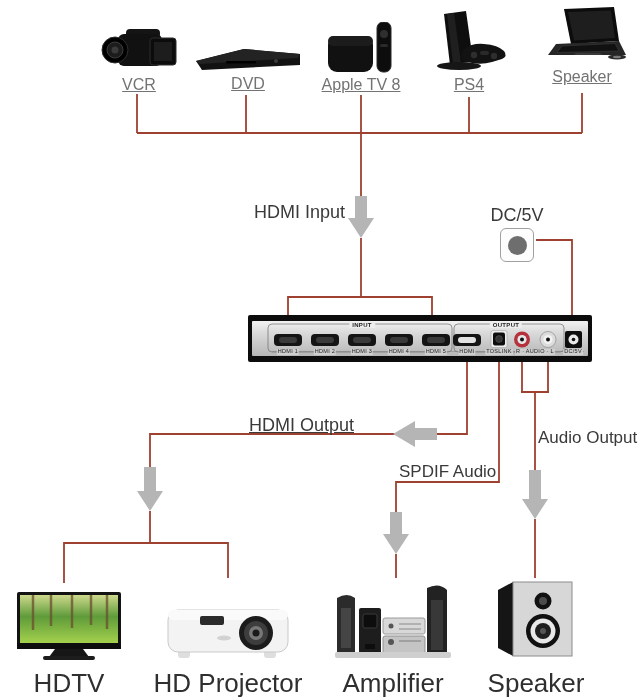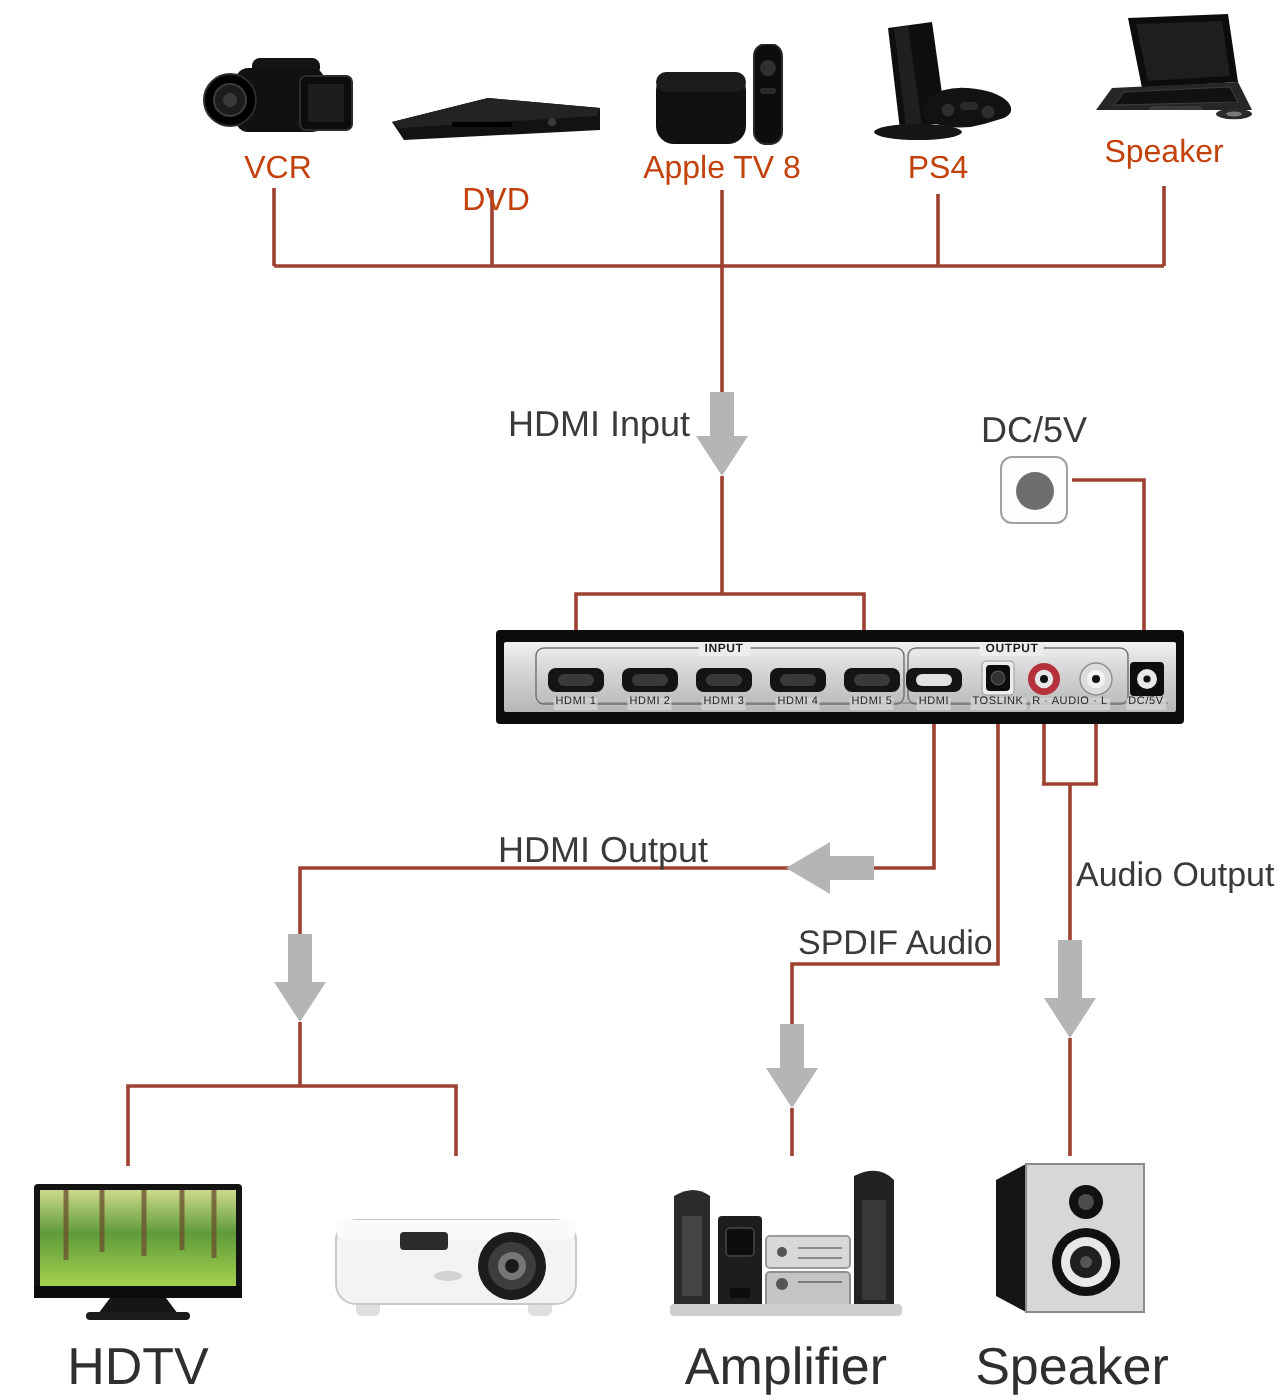--- a/index.html
+++ b/index.html
@@ -11,28 +11,28 @@
   body{
     width:640px;height:700px;position:relative;background:#ffffff;
     font-family:"Liberation Sans", sans-serif;color:var(--txt);overflow:hidden;
   }
   .abs{position:absolute;}
   svg{display:block;}
 
   
   .device{position:absolute;display:flex;flex-direction:column;align-items:center;}
   .device .icon-slot{display:flex;align-items:flex-end;justify-content:center;}
-  .cap-top{font-size:16px;color:#c2410c;margin-top:3px;white-space:nowrap;}
+  .cap-top{font-size:16px;color:#737373;margin-top:3px;white-space:nowrap;text-decoration:underline;}
   .cap-bottom{font-size:26px;color:#2f2f2f;margin-top:6px;white-space:nowrap;}
 
   
   .conn-label{position:absolute;white-space:nowrap;color:var(--txt);}
   .lbl-hdmi-input{left:200px;top:202px;width:145px;text-align:right;font-size:18px;}
   .lbl-dc{left:472px;top:205px;width:90px;text-align:center;font-size:18px;}
-  .lbl-hdmi-output{left:249px;top:415px;font-size:18px;}
+  .lbl-hdmi-output{left:249px;top:415px;font-size:18px;text-decoration:underline;}
   .lbl-spdif{left:399px;top:462px;font-size:17px;}
   .lbl-audio{left:538px;top:428px;font-size:17px;}
 
   
   .dc-adapter{
     position:absolute;left:500px;top:228px;width:34px;height:34px;
     border:1.5px solid #a0a0a0;border-radius:6px;background:#fdfdfd;
     display:flex;align-items:center;justify-content:center;box-sizing:border-box;
   }
   .dc-adapter .pin{width:19px;height:19px;border-radius:50%;background:#6e6e6e;}
@@ -84,21 +84,21 @@
       <circle cx="15" cy="24" r="13" fill="#000" stroke="#2e2e2e"></circle>
       <circle cx="15" cy="24" r="8" fill="#1c1c1c" stroke="#3c3c3c"></circle>
       <circle cx="15" cy="24" r="3.5" fill="#3a3a3a"></circle>
       <rect x="50" y="12" width="26" height="27" rx="3" fill="#0c0c0c" stroke="#2c2c2c"></rect>
       <rect x="54" y="16" width="18" height="19" fill="#1d1d1d"></rect>
     </svg>
   </div>
   <div class="cap-top">VCR</div>
 </div>
 
-<div class="device" style="left:194px;top:25px;width:108px;gap:17px;">
+<div class="device" style="left:194px;top:25px;width:108px;">
   <div class="icon-slot" style="height:47px;">
     <svg width="104" height="26" viewBox="0 0 104 26">
       <polygon points="0,15 48,3 104,8 104,19 6,24" fill="#121212"></polygon>
       <polygon points="0,15 48,3 104,8 102,12 4,18" fill="#232323"></polygon>
       <rect x="30" y="15" width="30" height="2.5" rx="1" fill="#000"></rect>
       <circle cx="80" cy="15" r="2" fill="#3a3a3a"></circle>
     </svg>
   </div>
   <div class="cap-top">DVD</div>
 </div>
@@ -255,20 +255,21 @@
       <rect x="2" y="6" width="120" height="42" rx="10" fill="#f3f3f3" stroke="#c9c9c9"></rect>
       <rect x="2" y="6" width="120" height="10" rx="5" fill="#fafafa"></rect>
       <rect x="34" y="12" width="24" height="9" rx="2" fill="#2b2b2b"></rect>
       <circle cx="90" cy="29" r="17" fill="#1c1c1c"></circle>
       <circle cx="90" cy="29" r="12" fill="#3d3d3d"></circle>
       <circle cx="90" cy="29" r="7" fill="#777"></circle>
       <circle cx="90" cy="29" r="3.5" fill="#1a1a1a"></circle>
       <ellipse cx="58" cy="34" rx="7" ry="2.5" fill="#d2d2d2"></ellipse>
     </svg>
   </div>
+  <div class="cap-bottom">HD Projector</div>
 </div>
 
 <div class="device" style="left:334px;top:576px;width:118px;">
   <div class="icon-slot" style="height:86px;">
     <svg width="116" height="84" viewBox="0 0 116 84">
       <path d="M2 20 q10 -6 18 0 v56 h-18 z" fill="#2b2b2b"></path>
       <rect x="6" y="30" width="10" height="40" fill="#454545"></rect>
       <rect x="24" y="30" width="22" height="46" rx="2" fill="#1d1d1d"></rect>
       <rect x="28" y="36" width="14" height="14" rx="2" fill="#0d0d0d" stroke="#3a3a3a"></rect>
       <rect x="30" y="66" width="10" height="5" fill="#0d0d0d"></rect>

